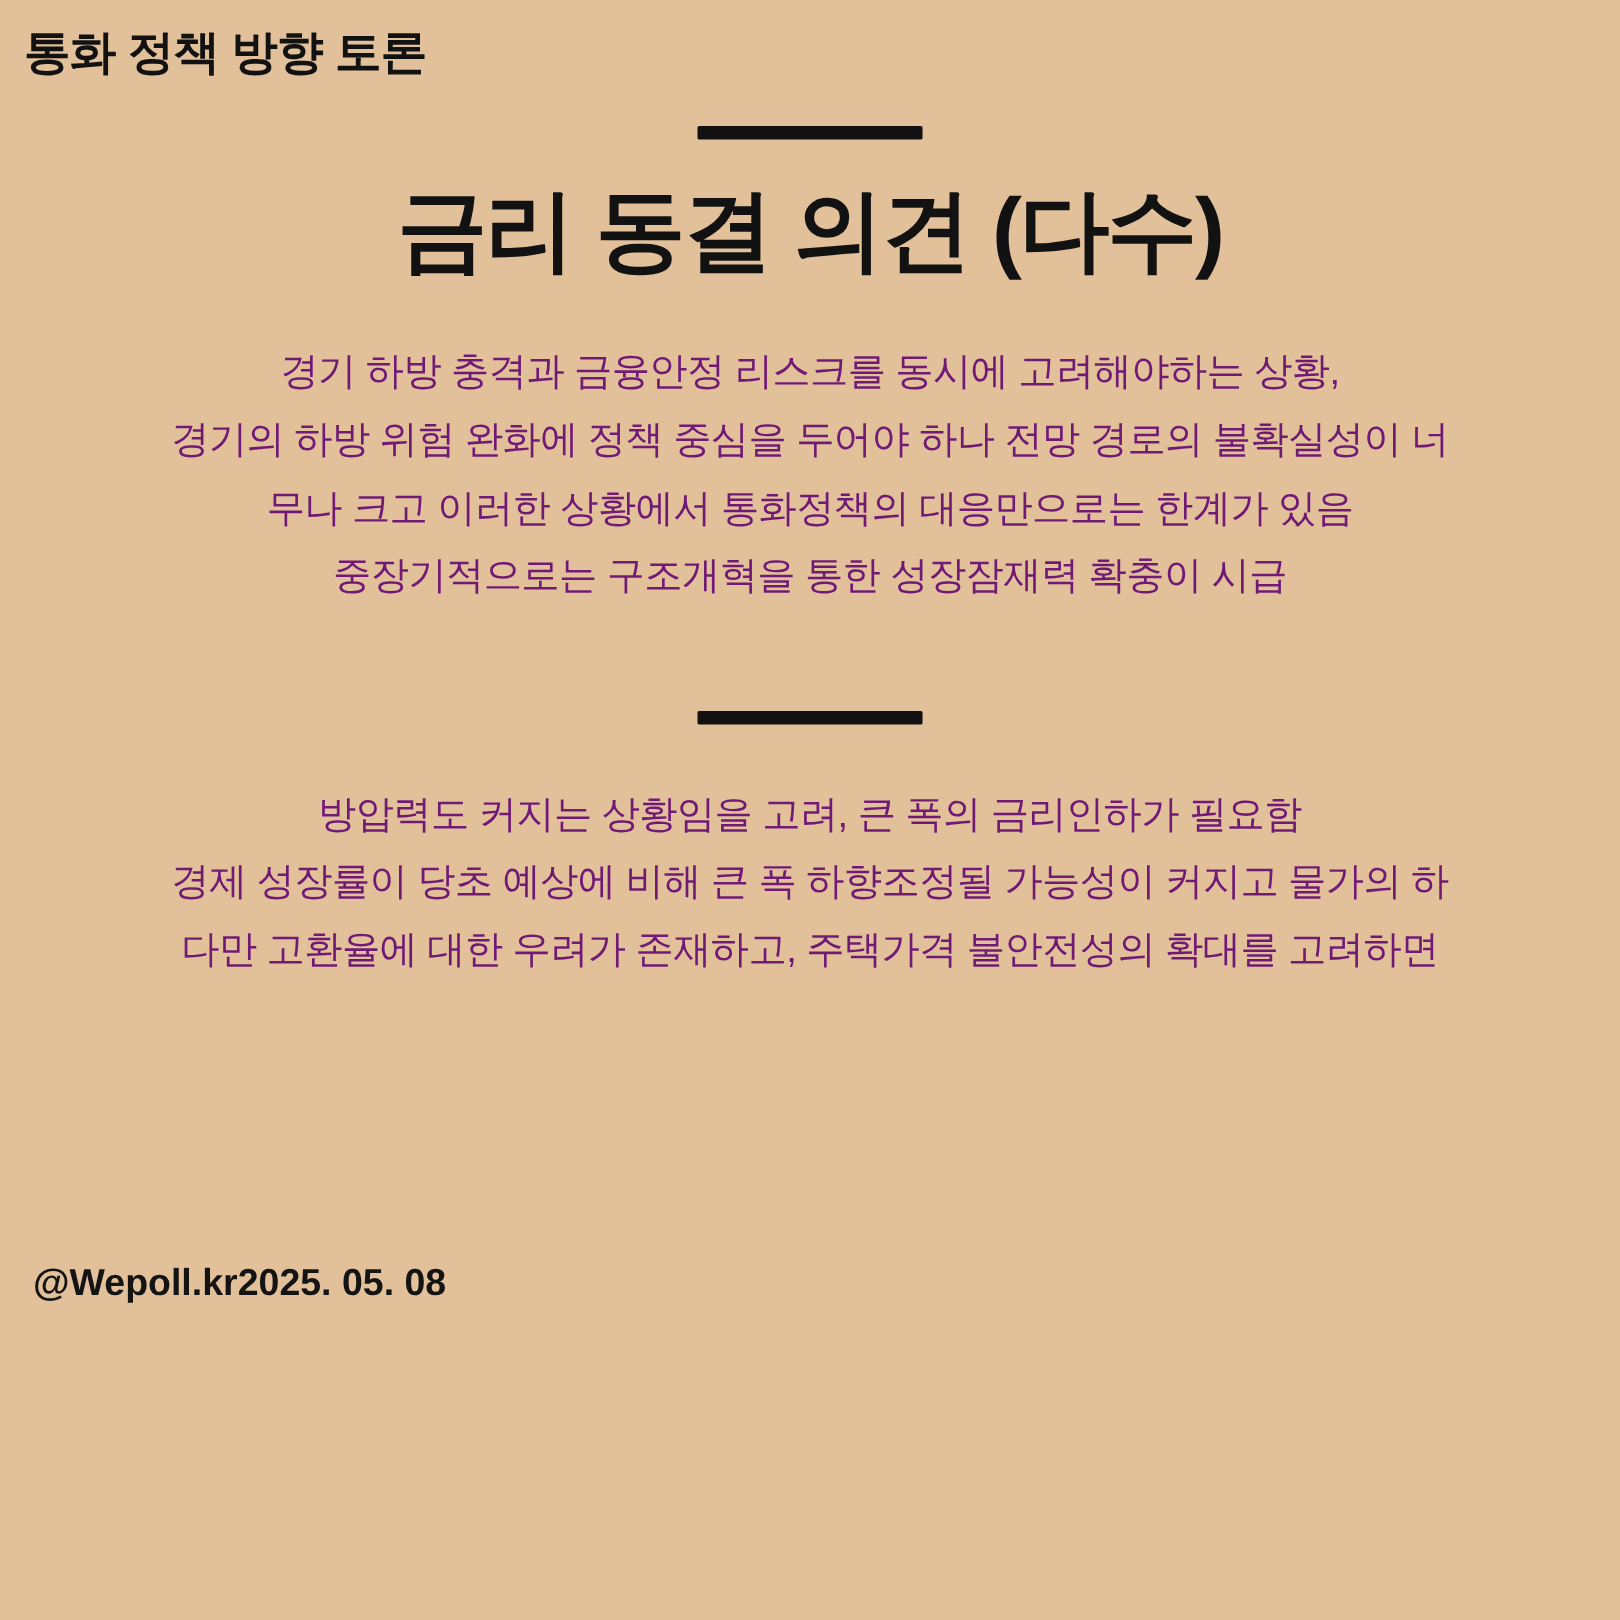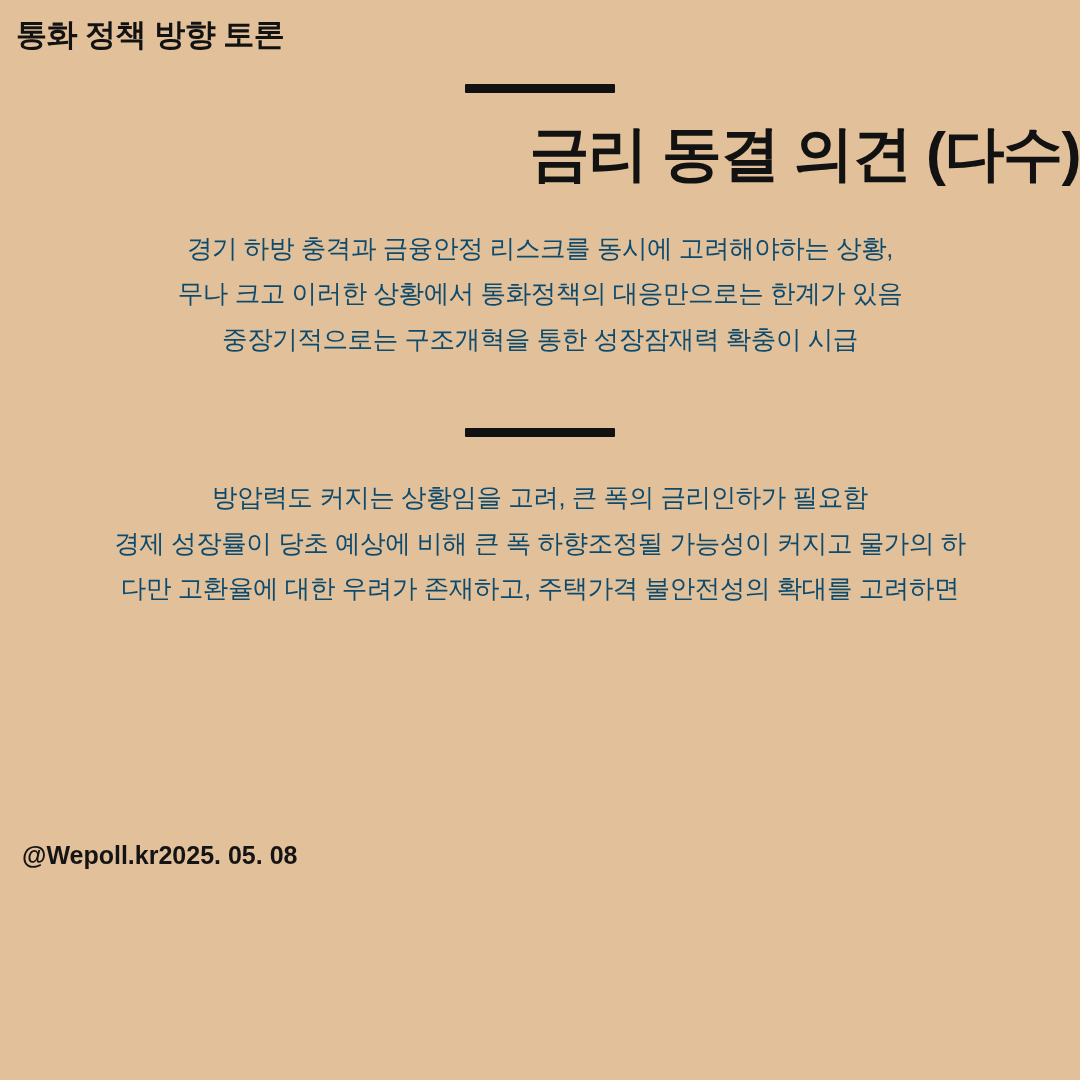--- a/index.html
+++ b/index.html
@@ -47,26 +47,25 @@
     border-radius: 1px;
   }
   .sec-title {
     font-size: 60px;
     font-weight: bold;
     letter-spacing: -1.5px;
     color: #121212;
     margin-top: 26px;
     margin-bottom: 0;
     line-height: 1.15;
-    text-align: right;
   }
   .body-text {
     font-size: 25.5px;
     line-height: 1.78;
-    color: #0c4a6e;
+    color: #701a75;
     font-weight: 500;
     margin-top: 38px;
     padding: 0 36px;
     letter-spacing: -0.4px;
   }
   .body-text .line {
     display: block;
     white-space: nowrap;
   }
   .section-1 .divider { margin-top: 24px; }
@@ -92,20 +91,21 @@
 
   <div class="header-title">통화 정책 방향 토론</div>
 
   <div class="content">
 
     <div class="section section-1">
       <div class="divider"></div>
       <div class="sec-title">금리 동결 의견 (다수)</div>
       <div class="body-text">
         <span class="line">경기 하방 충격과 금융안정 리스크를 동시에 고려해야하는 상황,</span>
+        <span class="line">경기의 하방 위험 완화에 정책 중심을 두어야 하나 전망 경로의 불확실성이 너</span>
         <span class="line">무나 크고 이러한 상황에서 통화정책의 대응만으로는 한계가 있음</span>
         <span class="line">중장기적으로는 구조개혁을 통한 성장잠재력 확충이 시급</span>
       </div>
     </div>
 
     <div class="section section-2">
       <div class="divider"></div>
       <div class="body-text">
         <span class="line">방압력도 커지는 상황임을 고려, 큰 폭의 금리인하가 필요함</span>
         <span class="line">경제 성장률이 당초 예상에 비해 큰 폭 하향조정될 가능성이 커지고 물가의 하</span>

